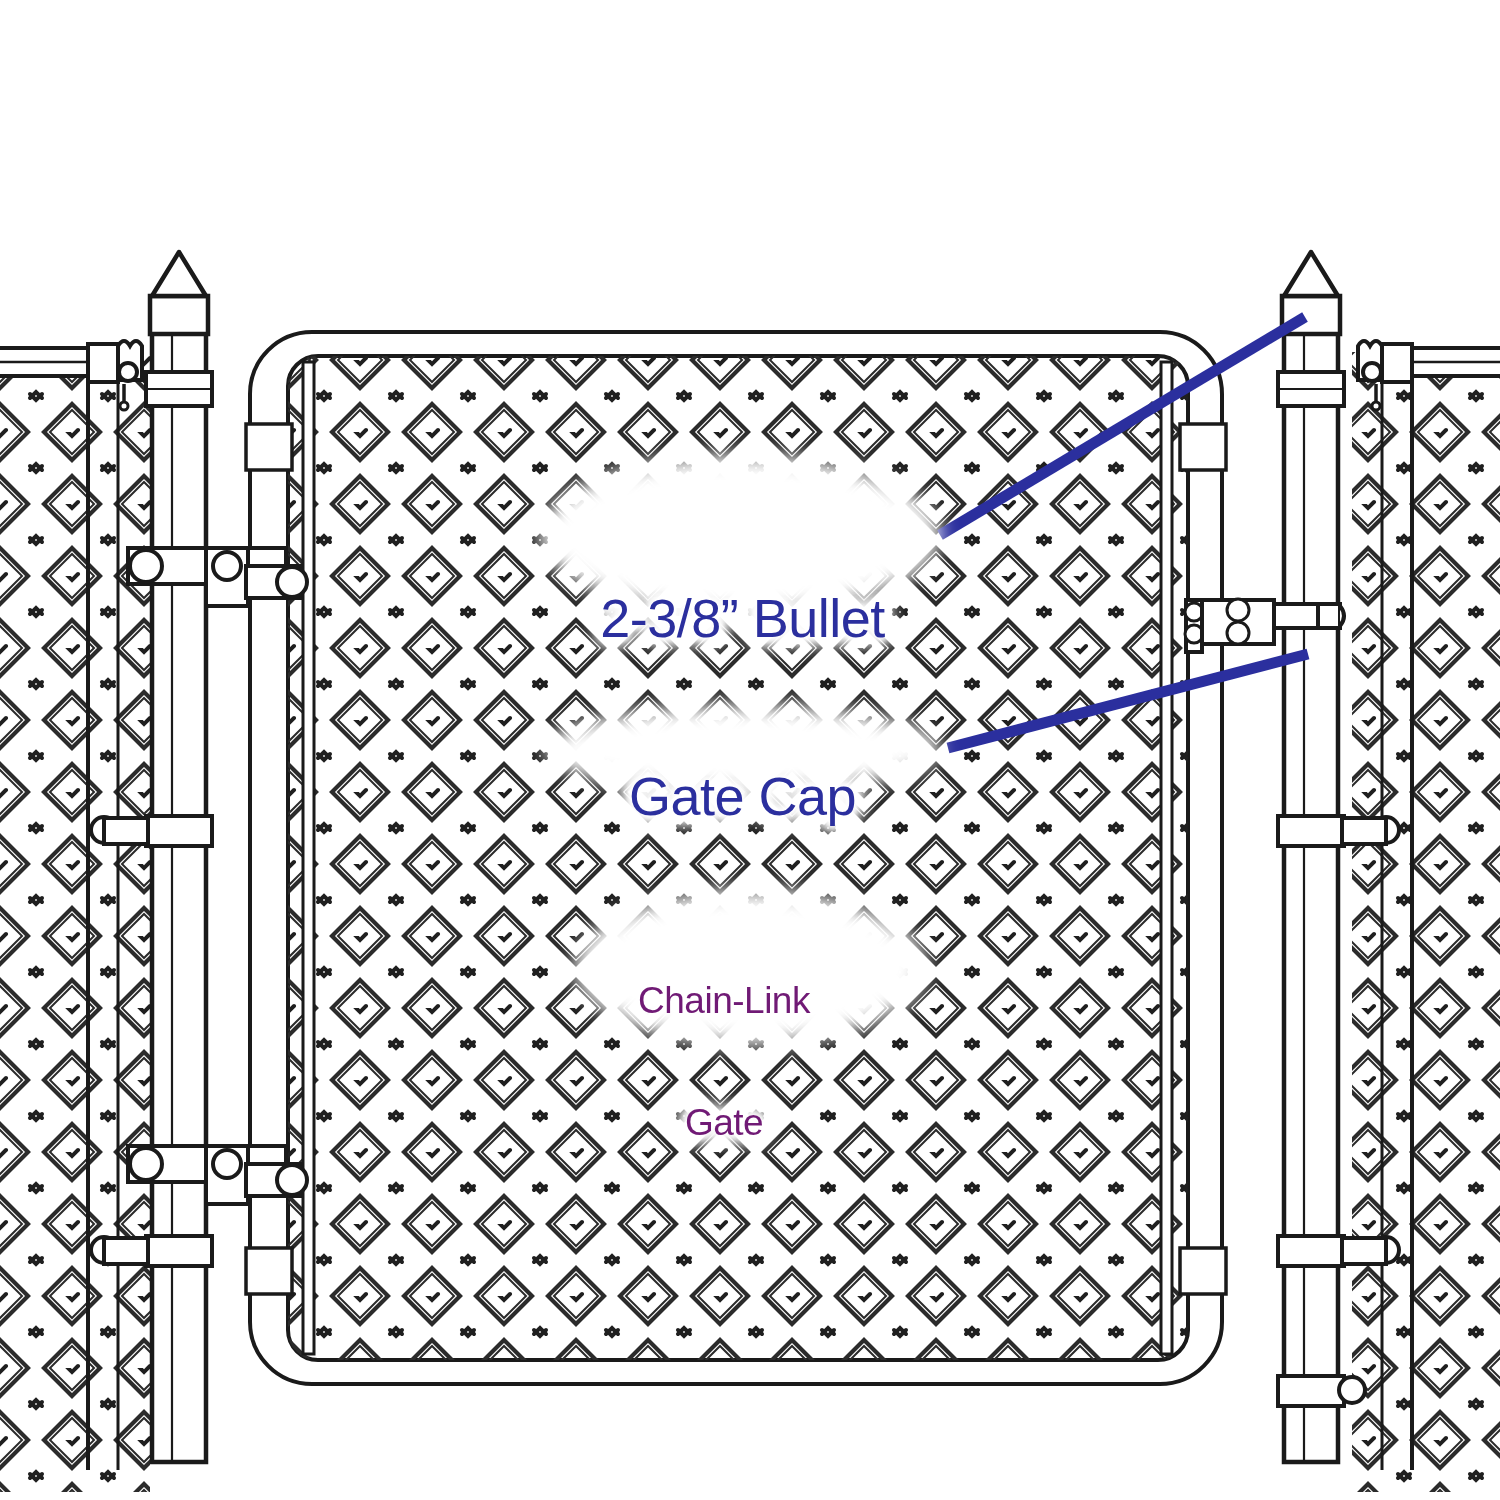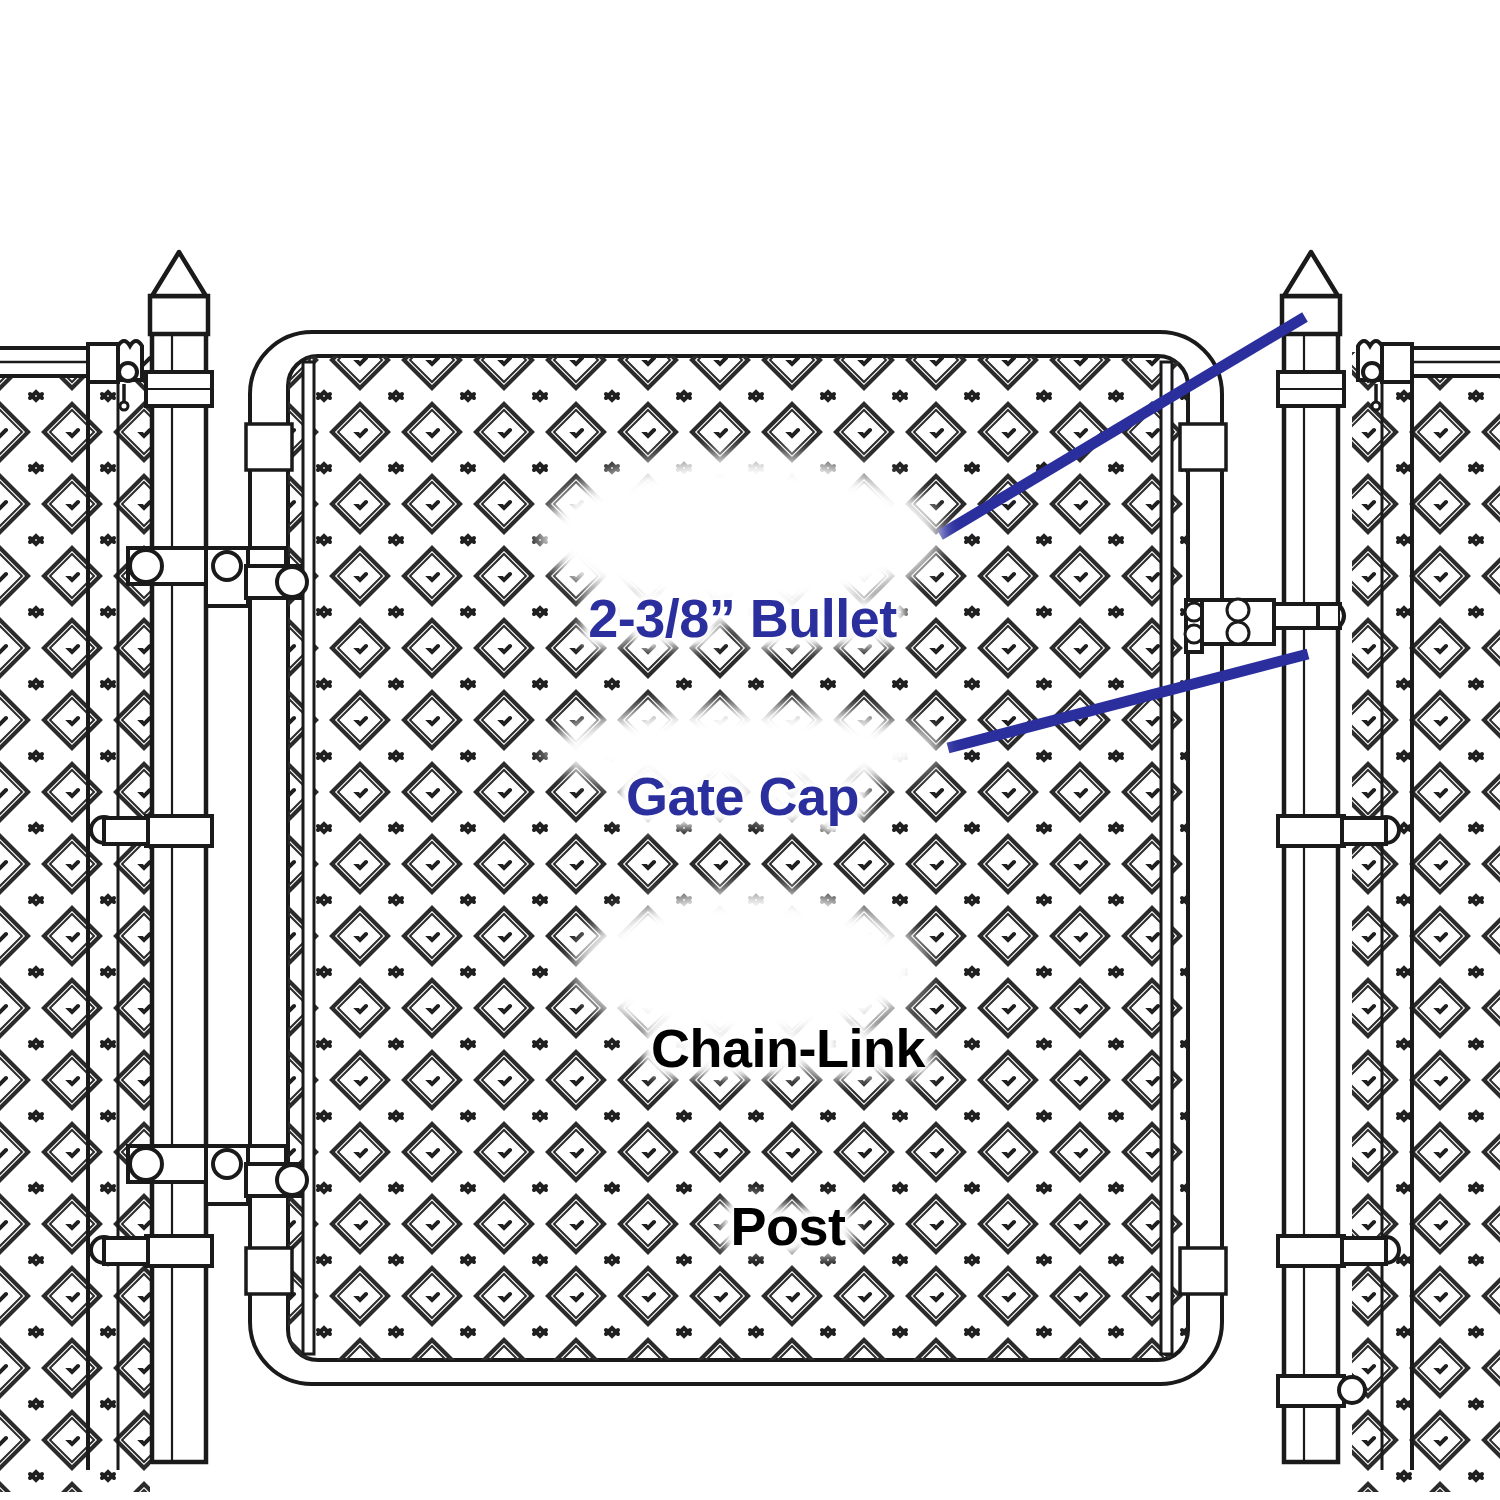--- a/index.html
+++ b/index.html
@@ -3,21 +3,21 @@
 <meta charset="utf-8">
 <style>
   html,body{margin:0;padding:0;background:#ffffff;}
   body{width:1500px;height:1500px;overflow:hidden;
        font-family:"Liberation Sans", sans-serif;}
   #stage{position:relative;width:1500px;height:1500px;background:#ffffff;}
   #stage svg{position:absolute;left:0;top:0;}
   .lbl{
     position:absolute;
     color:#2b2f9e;
-    font-weight:bold;
+    font-weight:normal;
     text-align:center;
     line-height:1.10;
     letter-spacing:-0.5px;
     white-space:pre;
     text-shadow:
       0 0 7px #fff, 0 0 7px #fff, 0 0 7px #fff, 0 0 7px #fff,
       0 0 14px #fff, 0 0 14px #fff, 0 0 14px #fff, 0 0 14px #fff,
       0 0 20px #fff, 0 0 20px #fff, 0 0 20px #fff, 0 0 20px #fff,
       0 0 26px #fff, 0 0 26px #fff, 0 0 26px #fff;
   }
@@ -238,18 +238,18 @@
   <div class="lbl-mask" style="left:540px;top:455px;width:400px;height:160px;"></div>
   <div class="lbl-mask" style="left:545px;top:705px;width:395px;height:88px;"></div>
   <div class="lbl-mask" style="left:575px;top:890px;width:350px;height:155px;"></div>
 
   <div class="lbl" id="label-bullet-post-cap" style="left: 565px; top: 470px; width: 355px; font-size: 54px; color: rgb(43, 47, 158);">
     <div>2-3/8” Bullet</div>
     <div>Gate Cap</div>
   </div>
 
 
-  <div class="lbl" id="label-chain-link-gate" style="left: 638px; top: 900px; width: 300px; font-size: 54px; color: #000000;">
+  <div class="lbl" id="label-chain-link-gate" style="left: 574px; top: 900px; width: 300px; font-size: 37px; color: #701a75;">
     <div>Chain-Link</div>
-    <div>Post</div>
+    <div>Gate</div>
   </div>
 
 </div>
 
 </body></html>

